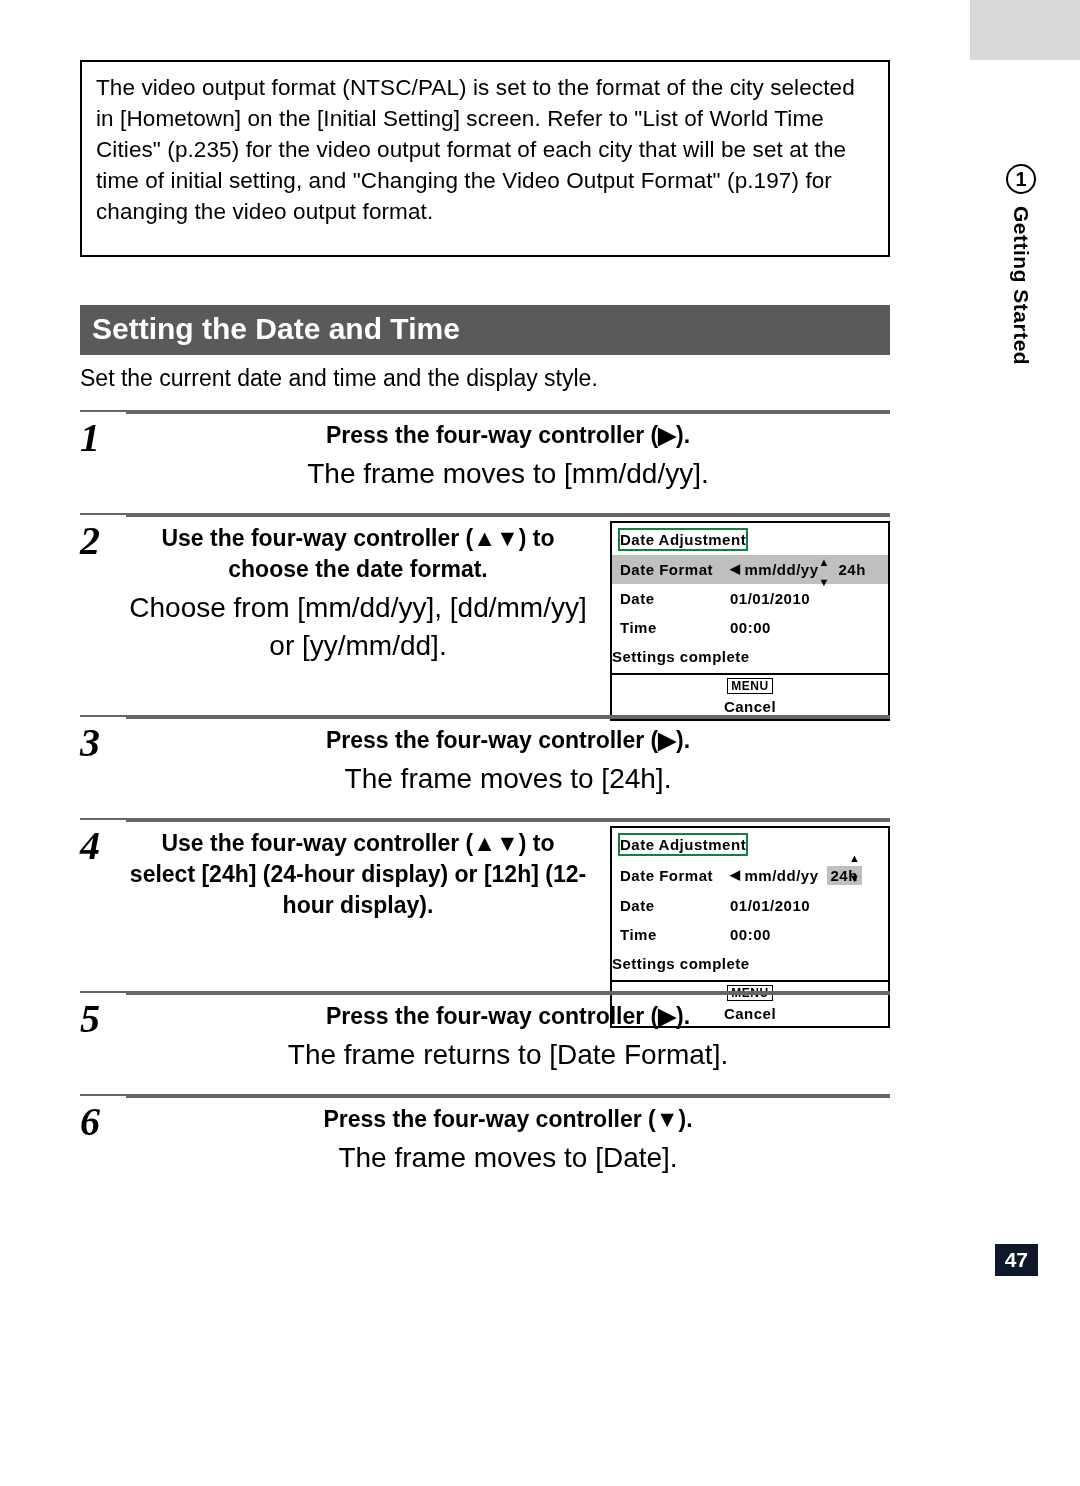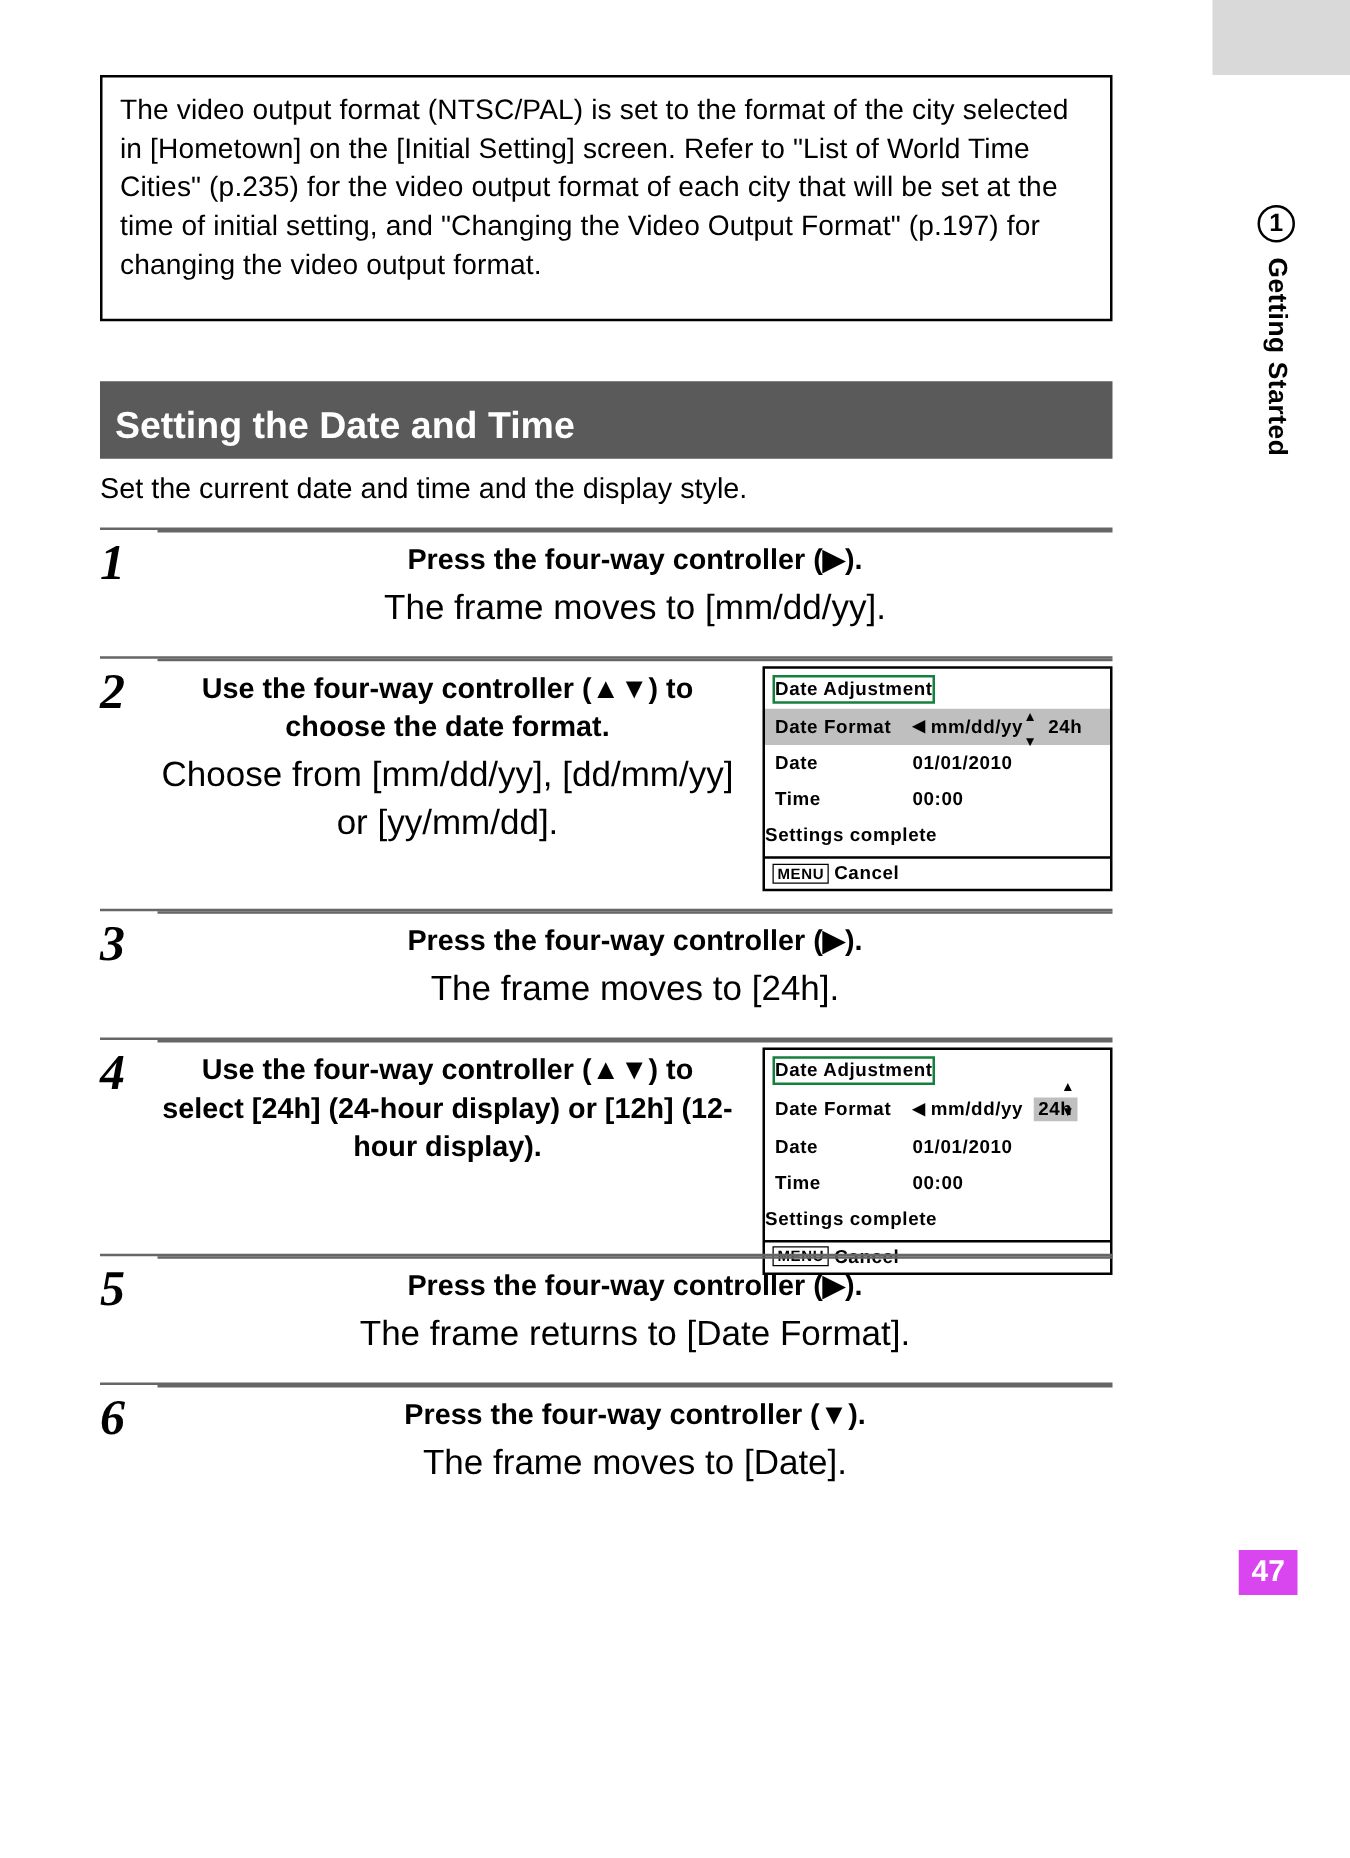--- a/index.html
+++ b/index.html
@@ -6,21 +6,21 @@
   html, body { width: 1080px; height: 1486px; background: #fff; font-family: Arial, Helvetica, sans-serif; color: #000; }
   .page { position: relative; width: 1080px; height: 1486px; background: #fff; }
 
   
   .right-strip { position: absolute; top: 0; right: 0; width: 110px; height: 60px; background: #d9d9d9; }
 
   .content { position: absolute; top: 60px; left: 80px; width: 810px; }
 
   .note-box { border: 2px solid #000; padding: 10px 14px 28px 14px; font-size: 22.5px; line-height: 1.38; letter-spacing: 0.1px; }
 
-  .section-bar { margin-top: 48px; background: #5a5a5a; color: #fff; font-weight: bold; font-size: 30px; padding: 19px 12px 9px 12px; }
+  .section-bar { margin-top: 48px; background: #5a5a5a; color: #fff; font-weight: bold; font-size: 30px; padding: 7px 12px 9px 12px; }
   .section-sub { margin-top: 10px; font-size: 23px; }
 
   .steps { margin-top: 18px; }
   .step { border-top: 2px solid #666; padding: 8px 0 20px 0; position: relative; }
   .step-row { display: flex; }
   .step-num { width: 46px; font-family: "Times New Roman", serif; font-style: italic; font-weight: bold; font-size: 40px; line-height: 1; flex-shrink: 0; margin-top: -2px; }
   .step-body { flex: 1; text-align: center; }
   .step-title { font-weight: bold; font-size: 23px; line-height: 1.35; }
   .step-desc { font-size: 28px; margin-top: 4px; line-height: 1.35; }
   .step .step-row .step-body.with-screen { padding-right: 300px; }
@@ -33,30 +33,30 @@
   .screen .scr-line { display: flex; padding: 6px 10px 6px 8px; align-items: center; }
   .screen .scr-label { width: 110px; }
   .screen .scr-val { flex: 1; }
   .screen .hl-row { background: #bfbfbf; }
   .screen .hl-chip { background: #bfbfbf; padding: 1px 4px; display: inline-block; }
   .screen .arrow-l { margin-right: 4px; font-size: 13px; display:inline-block; transform: translateY(-1px); }
   .screen .updown { position: relative; display:inline-block; width: 10px; }
   .screen .updown .u { position:absolute; top:-14px; left:0; font-size:11px; }
   .screen .updown .d { position:absolute; top:6px; left:0; font-size:11px; }
   .screen .settings-complete { text-align: left; padding: 6px 0 8px 0; }
-  .screen .scr-footer { border-top: 2px solid #000; padding: 3px 6px 4px 6px; display:flex; align-items:center; gap:4px; }
+  .screen .scr-footer { border-top: 2px solid #000; padding: 3px 6px 4px 6px; display:flex; align-items:center; gap:4px;flex-direction:column; }
   .screen .menu-box { border: 1.5px solid #000; padding: 0 3px; font-size: 12px; font-weight: bold; }
 
   
   .side-tab { position: absolute; right: 42px; top: 164px; width: 34px; text-align: center; }
   .circle { width: 30px; height: 30px; border: 2.5px solid #000; border-radius: 50%; margin: 0 auto; font-weight: bold; font-size: 20px; line-height: 27px; }
   .vlabel { writing-mode: vertical-rl; font-weight: bold; font-size: 21px; margin: 12px auto 0 auto; letter-spacing: 0.5px; }
 
   
-  .page-num { position: absolute; right: 42px; bottom: 210px; background: #d946ef; color: #fff; font-weight: bold; font-size: 24px; padding: 4px 10px; }
+  .page-num { position: absolute; right: 42px; bottom: 210px; background: #0f172a; color: #fff; font-weight: bold; font-size: 21px; padding: 4px 10px; }
   .hr-after-num { position:absolute; left:46px; right:0; top:0; border-top:2px solid #666; }
 </style>
 </head>
 <body>
 
 <div class="page">
   <div class="right-strip"></div>
 
   <div class="content">
     <div class="note-box">The video output format (NTSC/PAL) is set to the format of the city selected in [Hometown] on the [Initial Setting] screen. Refer to "List of World Time Cities" (p.235) for the video output format of each city that will be set at the time of initial setting, and "Changing the Video Output Format" (p.197) for changing the video output format.</div>

